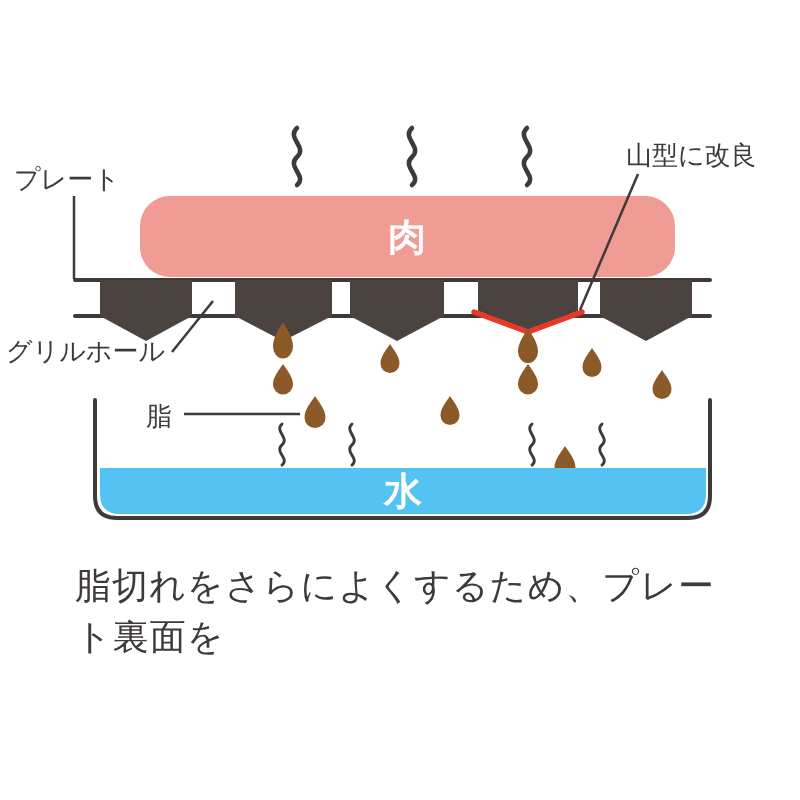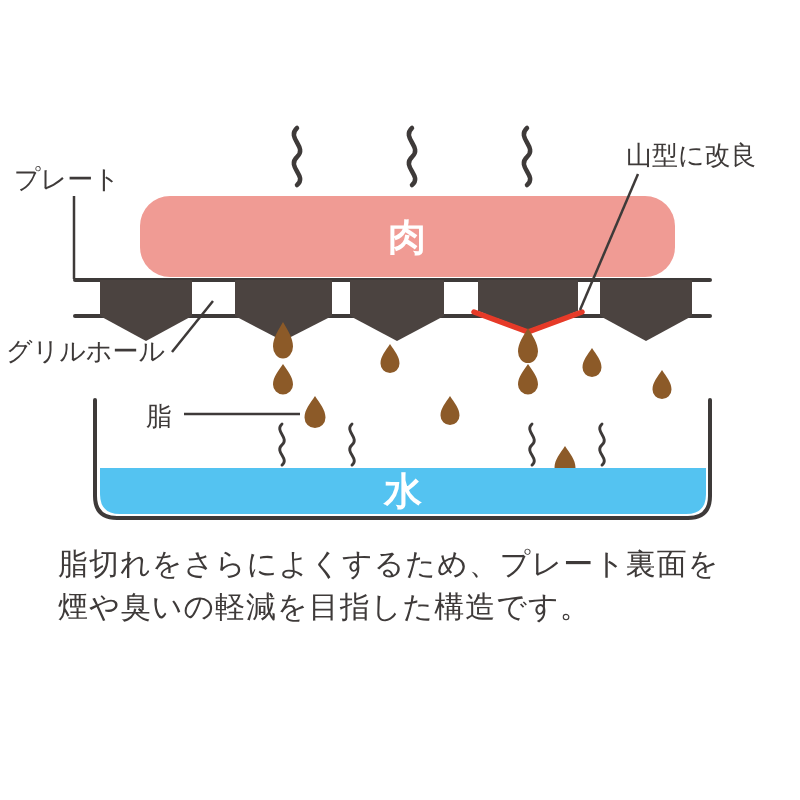--- a/index.html
+++ b/index.html
@@ -41,22 +41,22 @@
     text-anchor: middle;
     font-family: "DejaVu Sans", "Liberation Sans", sans-serif;
   }
   .caption {
     position: absolute;
     left: 58px;
     top: 543px;
     width: 700px;
   }
   .caption p {
-    margin: 0;
-    font-size: 30px;
+    margin: 17px;
+    font-size: 36px;
     line-height: 1.42;
     letter-spacing: 1px;
     color: var(--ink);
   }
 </style>
 </head>
 <body>
 
 <div class="page">
 
@@ -124,16 +124,15 @@
     <text class="label" x="146" y="425">脂</text>
     <line class="leader" x1="184" y1="414" x2="300" y2="414"></line>
 
     <text class="label" x="626" y="164">山型に改良</text>
     <line class="leader" x1="638" y1="174" x2="580" y2="310"></line>
 
   </svg>
 
   <div class="caption">
     <p>脂切れをさらによくするため、プレート裏面を</p>
-    <p>煙や臭いの軽減を目指した構造です。</p>
   </div>
 
 </div>
 
 </body></html>

